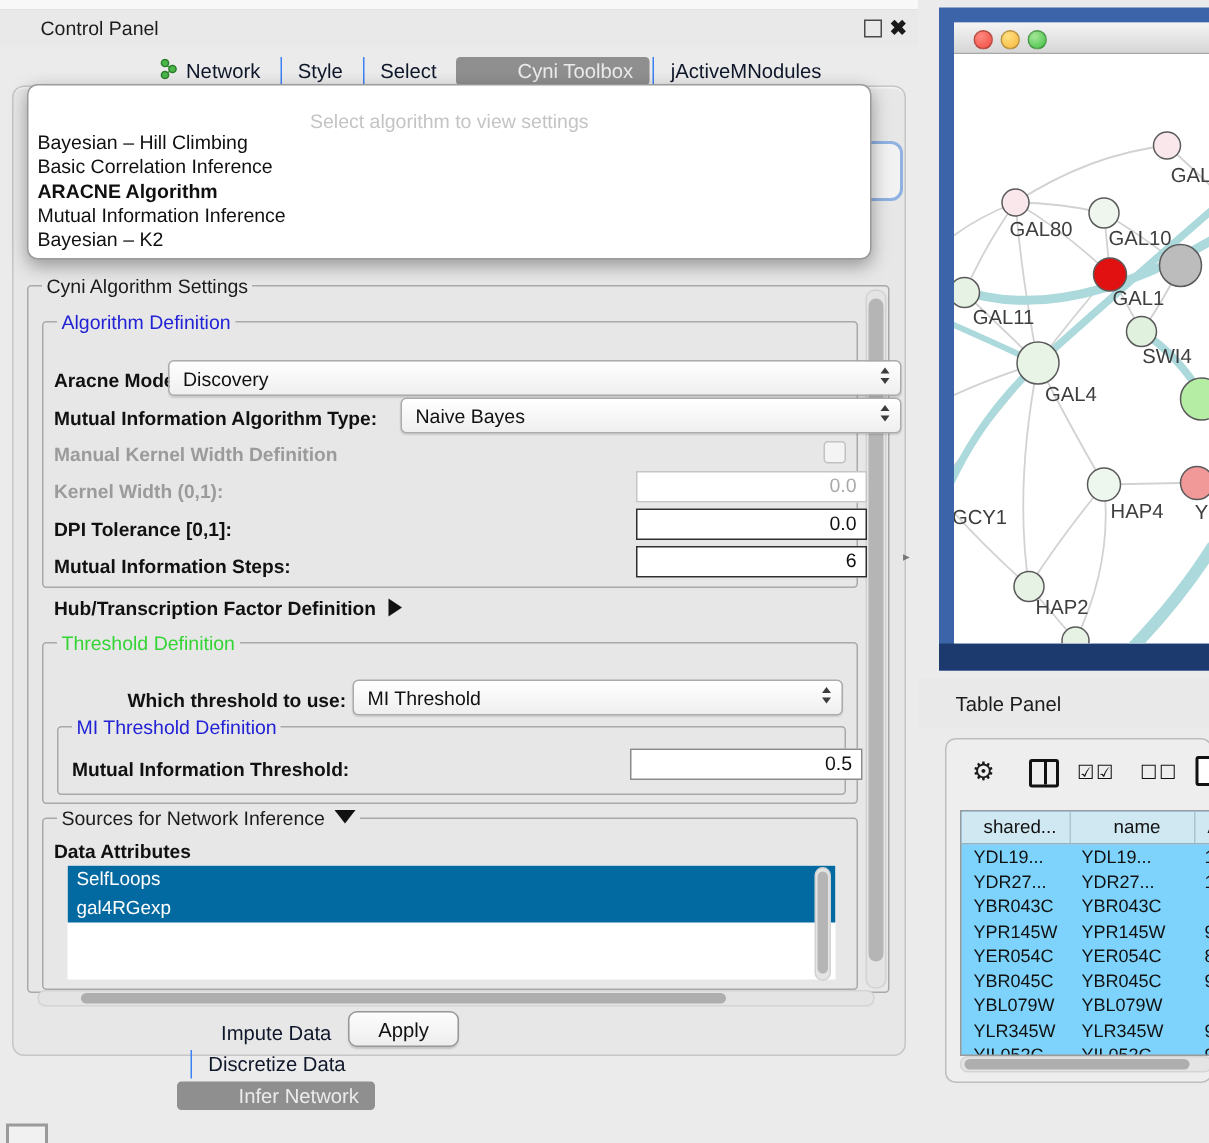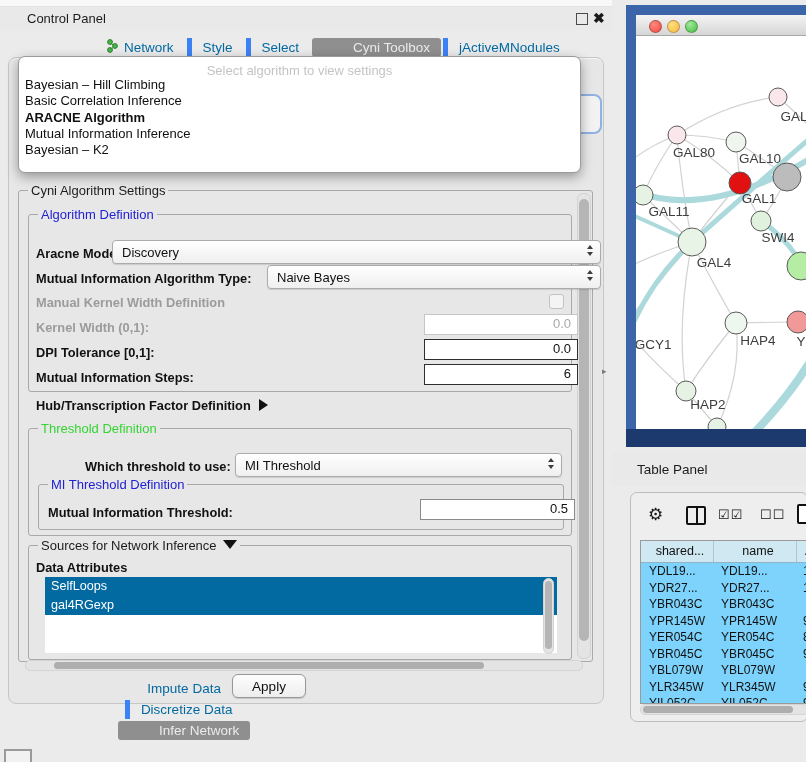--- a/index.html
+++ b/index.html
@@ -7,26 +7,26 @@
   .abs{position:absolute;}
   
   .top-strip{left:0;top:0;width:612px;height:6px;background:#f8f8f8;border-bottom:1px solid #e2e2e2;}
   .cp-header{left:0;top:7px;width:612px;height:24px;background:#e9e9e9;}
   .cp-title{left:27px;top:11px;font-size:13px;color:#1c1c1c;}
   .float-btn{left:576px;top:13px;width:10px;height:10px;border:1.5px solid #4a4a4a;background:#e9e9e9;}
   .close-btn{left:593px;top:9px;font-size:14px;font-weight:bold;color:#1a1a1a;line-height:18px;}
   .tab-content{left:8px;top:57px;width:594px;height:645px;background:#e7e7e7;border:1px solid #c6c6c6;border-radius:8px;box-shadow:inset 0 1px 0 #f4f4f4;}
   
   .tabbar{top:36px;height:22px;display:flex;align-items:center;gap:2px;}
-  .tab{font-size:13.5px;color:#0369a1;padding:2px 11px;border-radius:3px;white-space:nowrap;display:flex;align-items:center;gap:5px;}
-  .tab.sep{border-left:5px solid #3b82f6;border-radius:0;}
+  .tab{font-size:13.5px;color:#0f172a;padding:2px 11px;border-radius:3px;white-space:nowrap;display:flex;align-items:center;gap:5px;}
+  .tab.sep{border-left:1px solid #3b82f6;border-radius:0;}
   .tab.selected{background:#8f8f8f;color:#ebebeb;border:none;padding-left:41px;}
   
   .dropdown{left:18px;top:56px;width:561px;height:115px;background:#ffffff;border:1px solid #9a9a9a;border-radius:7px;box-shadow:0 4px 12px rgba(0,0,0,.35);z-index:60;overflow:hidden;}
-  .dd-placeholder{text-align:center;color:#c4c4c4;font-size:13px;padding-top:6px;height:14px;}
+  .dd-placeholder{text-align:center;color:#c4c4c4;font-size:13px;padding-top:16px;height:14px;}
   .dd-item{font-size:13px;color:#101010;height:16.3px;line-height:16.3px;padding-left:6px;white-space:nowrap;}
   .dd-item.bold{font-weight:bold;}
   .hidden-combo{left:560px;top:94px;width:38px;height:36px;border:2px solid #8fb2e2;border-radius:8px;background:#f2f2f2;z-index:50;}
   
   .group{border:1px solid #a9a9a9;border-radius:3px;}
   .gtitle{position:absolute;top:-8px;left:9px;background:#e7e7e7;padding:0 3px;font-size:13px;color:#1c1c1c;white-space:nowrap;}
   .gtitle.blue{color:#2121d6;}
   .gtitle.green{color:#35d435;}
   .lbl{font-size:12.8px;font-weight:bold;color:#111;white-space:nowrap;}
   .lbl.disabled{color:#9b9b9b;}

